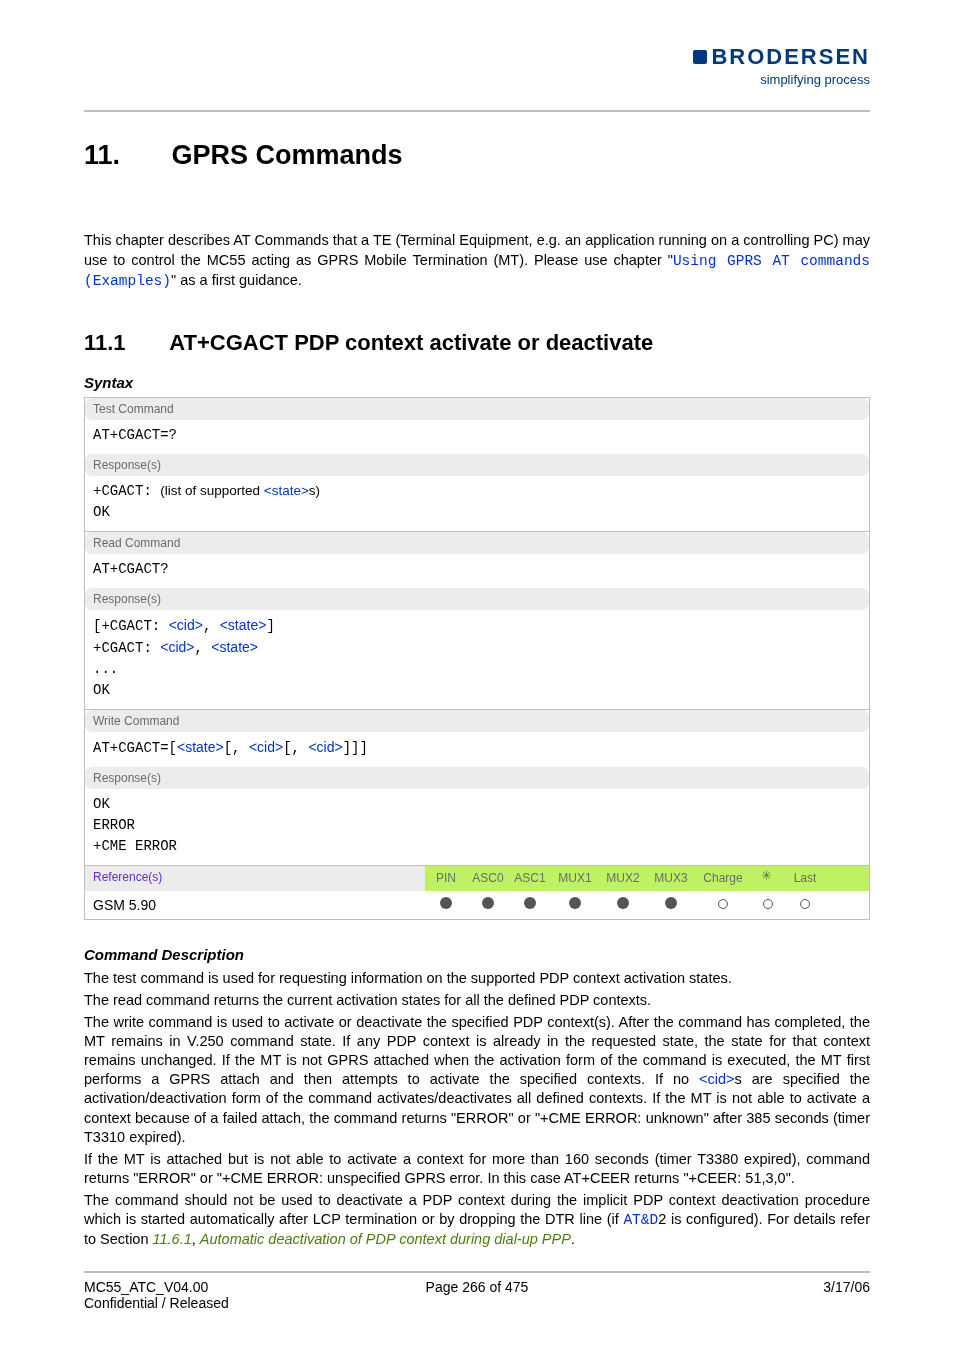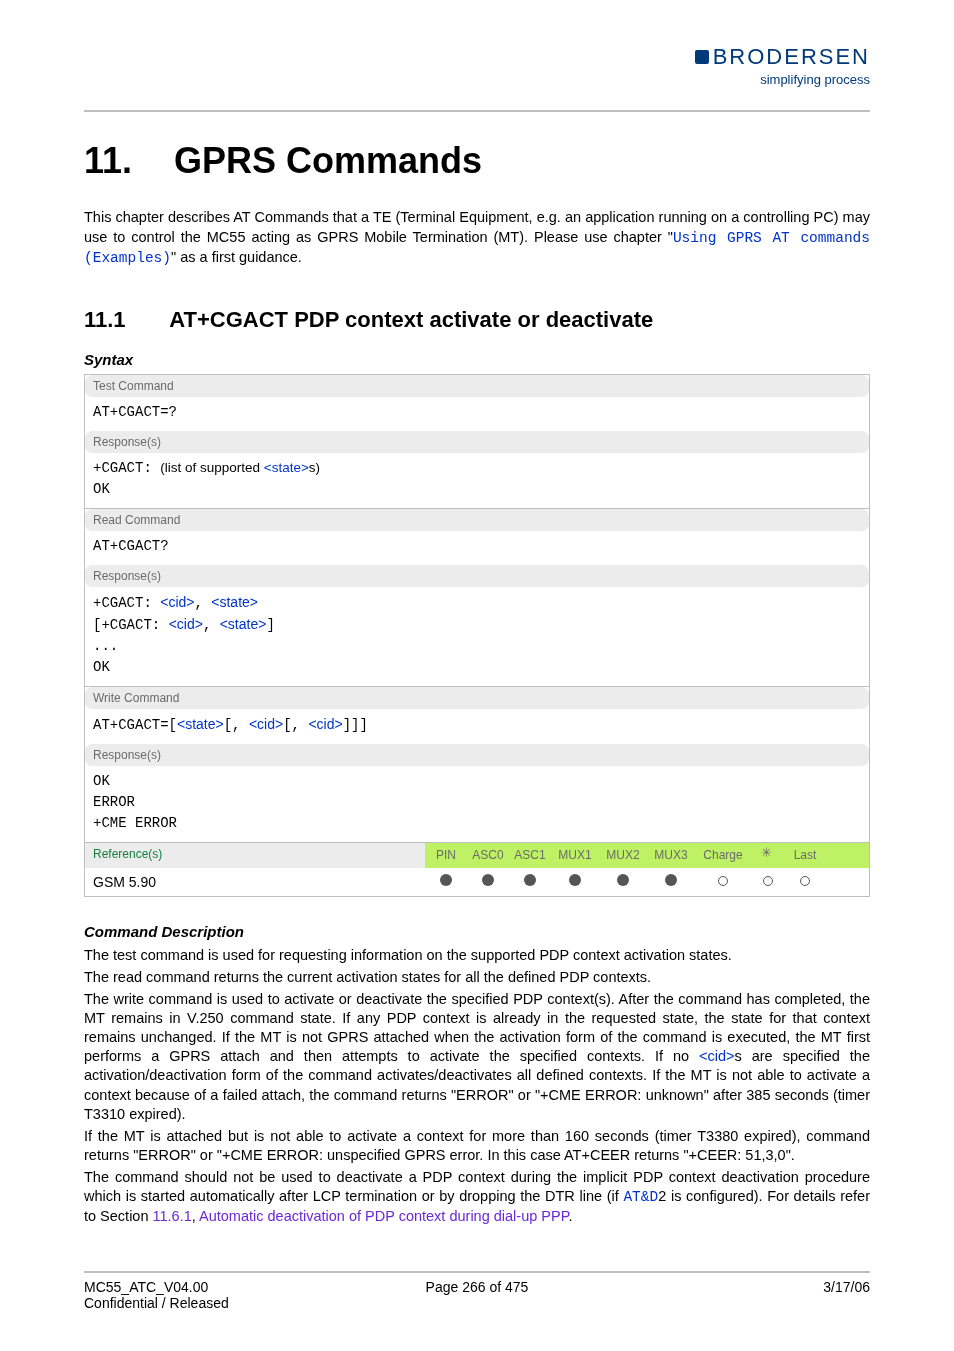--- a/index.html
+++ b/index.html
@@ -21,21 +21,21 @@
     margin-bottom: 28px;
   }
   .brand {
     position: absolute;
     right: 0;
     top: 0;
     text-align: right;
   }
   .brand-logo {
     font-family: Arial, sans-serif;
-    font-weight: 400;
+    font-weight: 700;
     letter-spacing: 2px;
     font-size: 22px;
     color: #003a7a;
     display: flex;
     align-items: center;
     gap: 2px;
   }
   .brand-logo .sq {
     display: inline-block;
     width: 14px;
@@ -43,23 +43,23 @@
     background: #003a7a;
     border-radius: 2px;
     margin-right: 2px;
   }
   .brand-tag {
     font-size: 13px;
     color: #003a7a;
     margin-top: 2px;
   }
   h1.chapter {
-    font-size: 36px;
+    font-size: 27px;
     font-weight: bold;
-    margin-bottom: 26px;
+    margin-bottom: 60px;
   }
   .chapter .num { display:inline-block; width: 80px; }
   .intro {
     font-size: 14.5px;
     line-height: 1.35;
     text-align: justify;
     margin-bottom: 38px;
   }
   .mono-link { font-family: "Courier New", monospace; color: #0033cc; font-size: 14.5px; }
   h2.section {
@@ -101,21 +101,21 @@
   .ref-cols {
     flex: 1;
     display: grid;
     grid-template-columns: 42px 42px 42px 48px 48px 48px 56px 34px 40px;
     align-items: center;
     text-align: center;
     color: #6b6b6b;
   }
   .ref-hdr .ref-left {
     background: #ececec;
-    color: #15803d;
+    color: #6d28d9;
     padding: 4px 8px;
   }
   .ref-hdr .ref-cols { background: #bef264; padding: 4px 0; }
   .ref-val .ref-left { padding: 6px 8px; font-size: 14px; }
   .ref-val .ref-cols { padding: 6px 0; }
   .dot-f { width: 12px; height: 12px; border-radius: 50%; background: #555; display: inline-block; }
   .dot-o { width: 10px; height: 10px; border-radius: 50%; border: 1.5px solid #555; display: inline-block; }
   .sun-icon {
     display: inline-block; width: 14px; height: 14px; position: relative;
   }
@@ -124,21 +124,21 @@
   }
   .cmd-desc {
     margin-top: 26px;
   }
   .cmd-desc p {
     font-size: 14.5px;
     line-height: 1.32;
     text-align: justify;
     margin-bottom: 3px;
   }
-  .link { color: #6d28d9; }
+  .link { color: #4d7c0f; font-style: italic; }
   .footer {
     position: absolute;
     bottom: 40px;
     left: 84px;
     right: 84px;
     border-top: 2px solid #bfbfbf;
     padding-top: 6px;
     font-size: 14px;
     display: grid;
     grid-template-columns: 1fr 1fr 1fr;
@@ -193,24 +193,24 @@
     </div>
 
     <div class="sb-row">
       <div class="sb-label">Read Command</div>
       <div class="sb-body">
         <div class="mono">AT+CGACT?</div>
       </div>
       <div class="sb-label">Response(s)</div>
       <div class="sb-body">
         <div class="mono">
+          <span>[+CGACT: </span><span class="param">&lt;cid&gt;</span><span>, </span><span class="param">&lt;state&gt;</span><span>]</span>
+        </div>
+        <div class="mono">
           <span>+CGACT: </span><span class="param">&lt;cid&gt;</span><span>, </span><span class="param">&lt;state&gt;</span>
-        </div>
-        <div class="mono">
-          <span>[+CGACT: </span><span class="param">&lt;cid&gt;</span><span>, </span><span class="param">&lt;state&gt;</span><span>]</span>
         </div>
         <div class="mono">...</div>
         <div class="mono">OK</div>
       </div>
     </div>
 
     <div class="sb-row">
       <div class="sb-label">Write Command</div>
       <div class="sb-body">
         <div class="mono">

